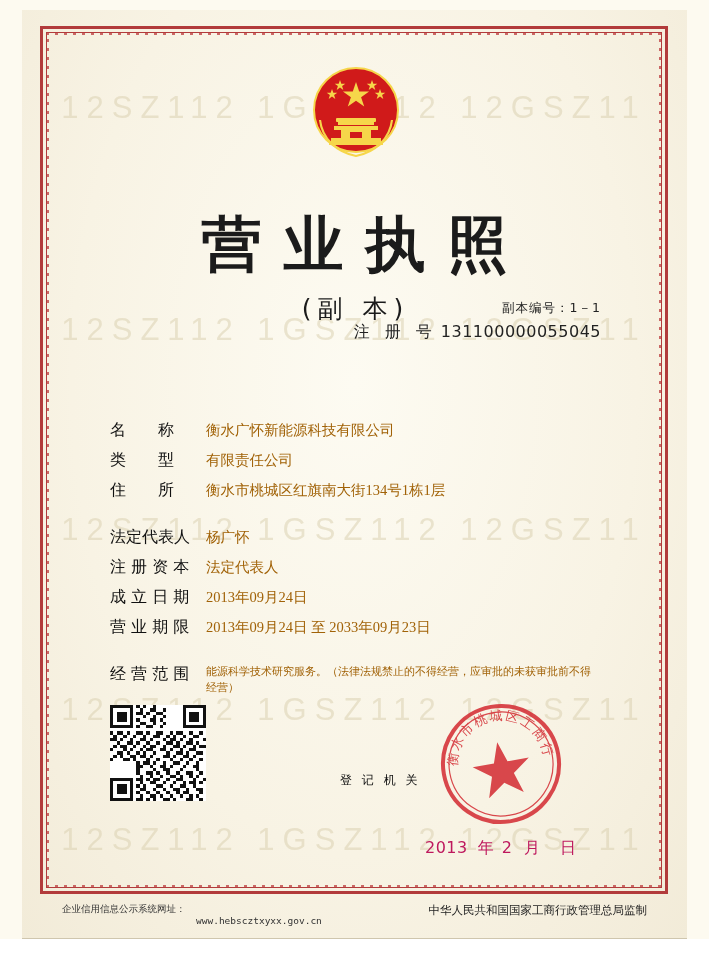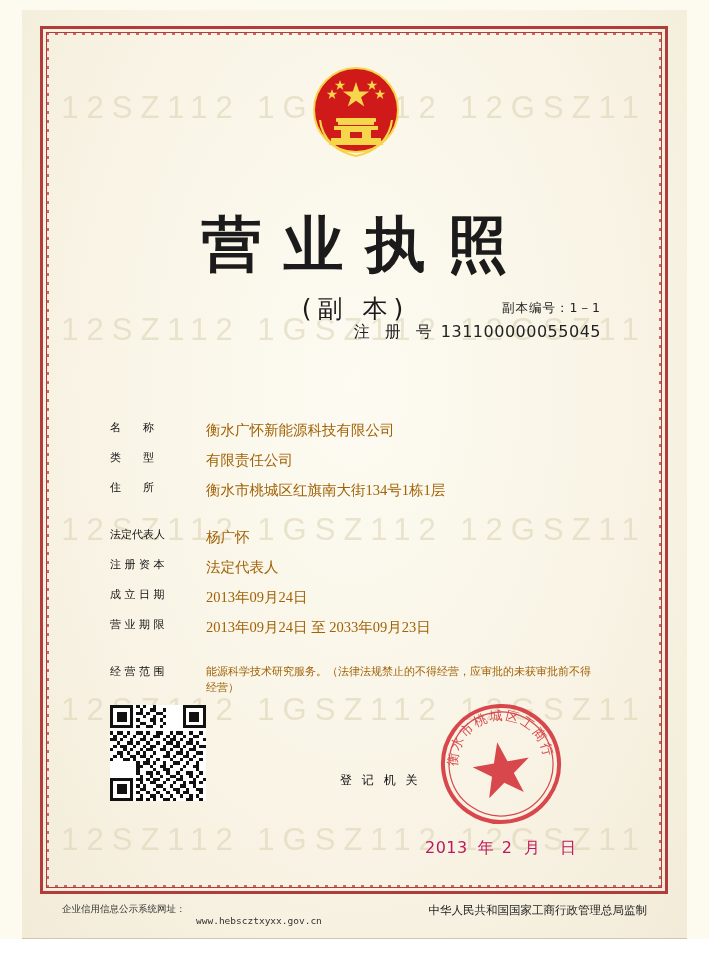--- a/index.html
+++ b/index.html
@@ -151,21 +151,21 @@
   }
   .field {
     display: flex;
     align-items: flex-start;
     margin-bottom: 9px;
   }
   .field.gap-after { margin-bottom: 26px; }
   .f-label {
     width: 96px;
     flex: 0 0 96px;
-    font-size: 11px;
+    font-size: 16px;
     color: #111;
     font-family: "DejaVu Sans", sans-serif;
     letter-spacing: 0px;
   }
   .f-value {
     font-size: 14.5px;
     color: #a16207;
     font-family: Liberation Serif, serif;
     line-height: 1.45;
     flex: 1;

